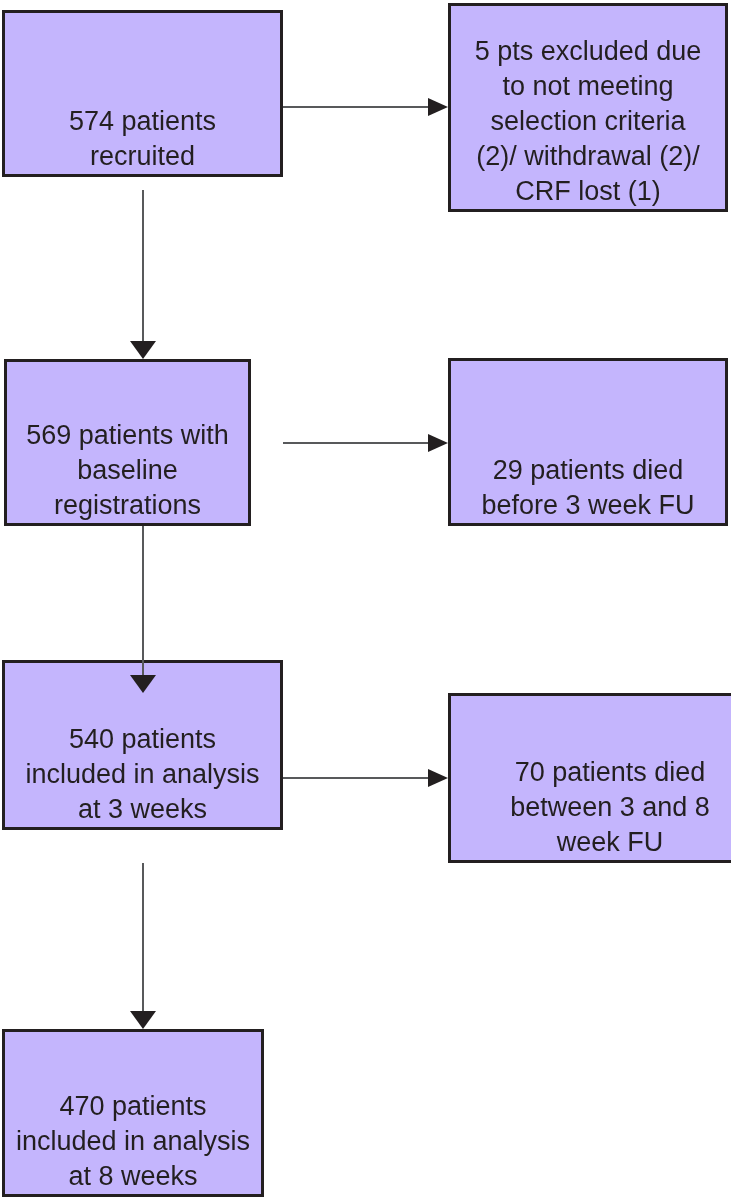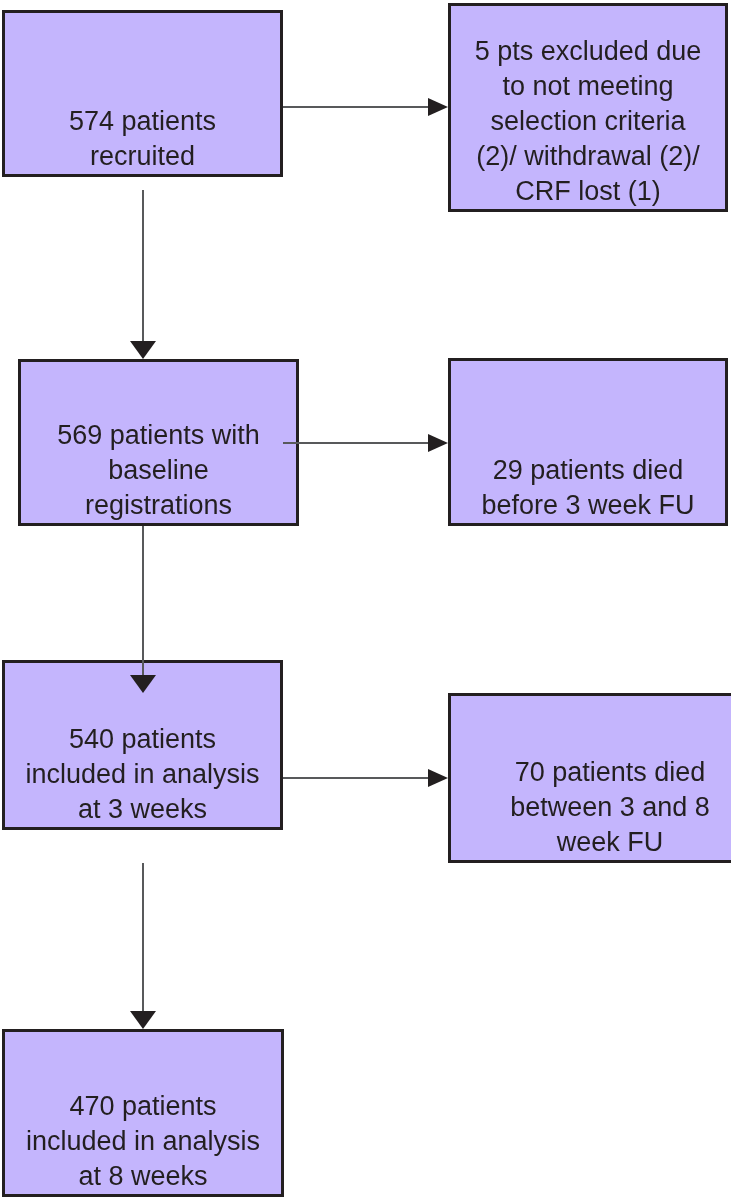--- a/index.html
+++ b/index.html
@@ -24,23 +24,23 @@
   }
   .node-text {
     display: block;
     white-space: pre-line;
     font-size: 27px;
     line-height: 35px;
     color: #231f20;
   }
   
   .n-recruited   { left: 2px;   top: 10px;   width: 281px; height: 167px; }
-  .n-baseline    { left: 18px;   top: 359px;  width: 281px; height: 167px; }
+  .n-baseline    { left: 4px;   top: 359px;  width: 247px; height: 167px; }
   .n-analysis3   { left: 2px;   top: 660px;  width: 281px; height: 170px; }
-  .n-analysis8   { left: 2px;   top: 1029px; width: 282px; height: 168px; }
+  .n-analysis8   { left: 2px;   top: 1029px; width: 262px; height: 168px; }
   
   .n-excluded    { left: 448px; top: 3px;    width: 280px; height: 209px; }
   .n-died3       { left: 448px; top: 358px;  width: 280px; height: 168px; }
   .n-died38      { left: 448px; top: 693px;  width: 324px; height: 170px; }
 
   .vline {
     position: absolute;
     width: 2px;
     background: #58595b;
   }

